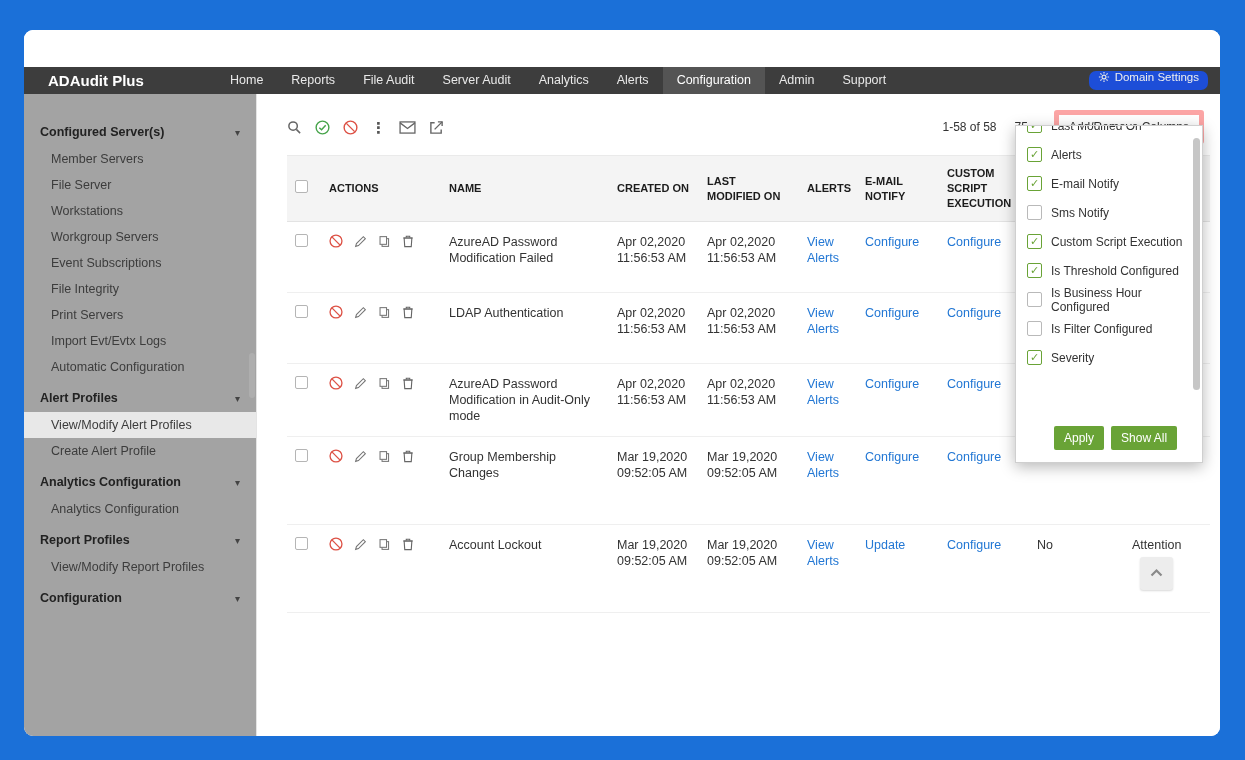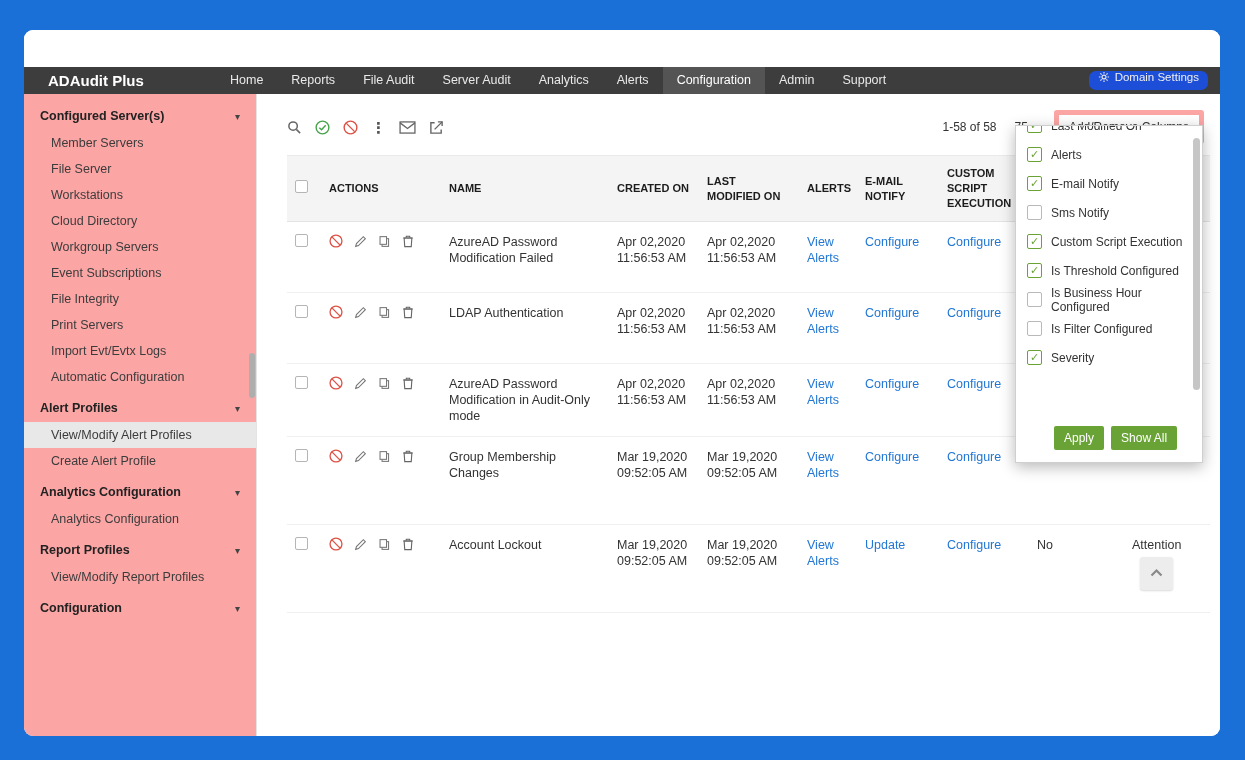--- a/index.html
+++ b/index.html
@@ -20,21 +20,21 @@
   .brand { color:#fff; font-size:15px; font-weight:bold; padding-left:24px; width:192px; line-height:27px; }
   .nav-tabs { display:flex; }
   .nav-tab { padding:0 14px; line-height:27px; color:#e9e9e9; font-size:12.5px; cursor:pointer; white-space:nowrap; }
   .nav-tab.active { background:#545454; color:#fff; }
   .nav-right { margin-left:auto; display:flex; align-items:center; gap:8px; padding-right:12px; }
   .search-pill { display:flex; align-items:center; gap:5px; background:#4e4e4e; border-radius:3px; height:19px; padding:0 8px; color:#e4e4e4; font-size:11.5px; cursor:text;margin-top:46px; }
   .domain-pill { display:flex; align-items:flex-start; gap:5px; background:#1d4ed8; border-radius:7px; height:19px; padding:0 9px; color:#eee; font-size:11.5px; cursor:pointer; white-space:nowrap; }
 
   
   .body-row { display:flex; height:642px; }
-  .sidebar { width:233px; min-width:233px; background:#fca5a5; border-right:1px solid #e4e4e4; position:relative; padding-top:8px; font-size:12.5px; }
+  .sidebar { width:233px; min-width:233px; background:#a3a3a3; border-right:1px solid #e4e4e4; position:relative; padding-top:24px; font-size:12.5px; }
   .main { flex:1; position:relative; background:#fff; }
 
   
   .side-header { display:flex; justify-content:space-between; align-items:center; padding:7px 16px 7px 16px; font-weight:bold; color:#222; cursor:pointer; }
   .side-section + .side-section .side-header { margin-top:4px; }
   .side-item { padding:6px 14px 6px 27px; color:#3c3c3c; cursor:pointer; }
   .side-item.selected { background:#e8e8e8; }
   .caret { font-size:10px; color:#444; }
   .side-scroll-thumb { position:absolute; top:259px; right:1px; width:6px; height:45px; background:#aeaeae; border-radius:3px; cursor:grab; }
 
@@ -125,21 +125,20 @@
 
     <div class="sidebar">
       <div class="side-section">
         <div class="side-header">
           <span>Configured Server(s)</span>
           <span class="caret">▾</span>
         </div>
         <div class="side-item">Member Servers</div>
         <div class="side-item">File Server</div>
         <div class="side-item">Workstations</div>
-        <div class="side-item">Cloud Directory</div>
         <div class="side-item">Workgroup Servers</div>
         <div class="side-item">Event Subscriptions</div>
         <div class="side-item">File Integrity</div>
         <div class="side-item">Print Servers</div>
         <div class="side-item">Import Evt/Evtx Logs</div>
         <div class="side-item">Automatic Configuration</div>
       </div>
       <div class="side-section">
         <div class="side-header">
           <span>Alert Profiles</span>

